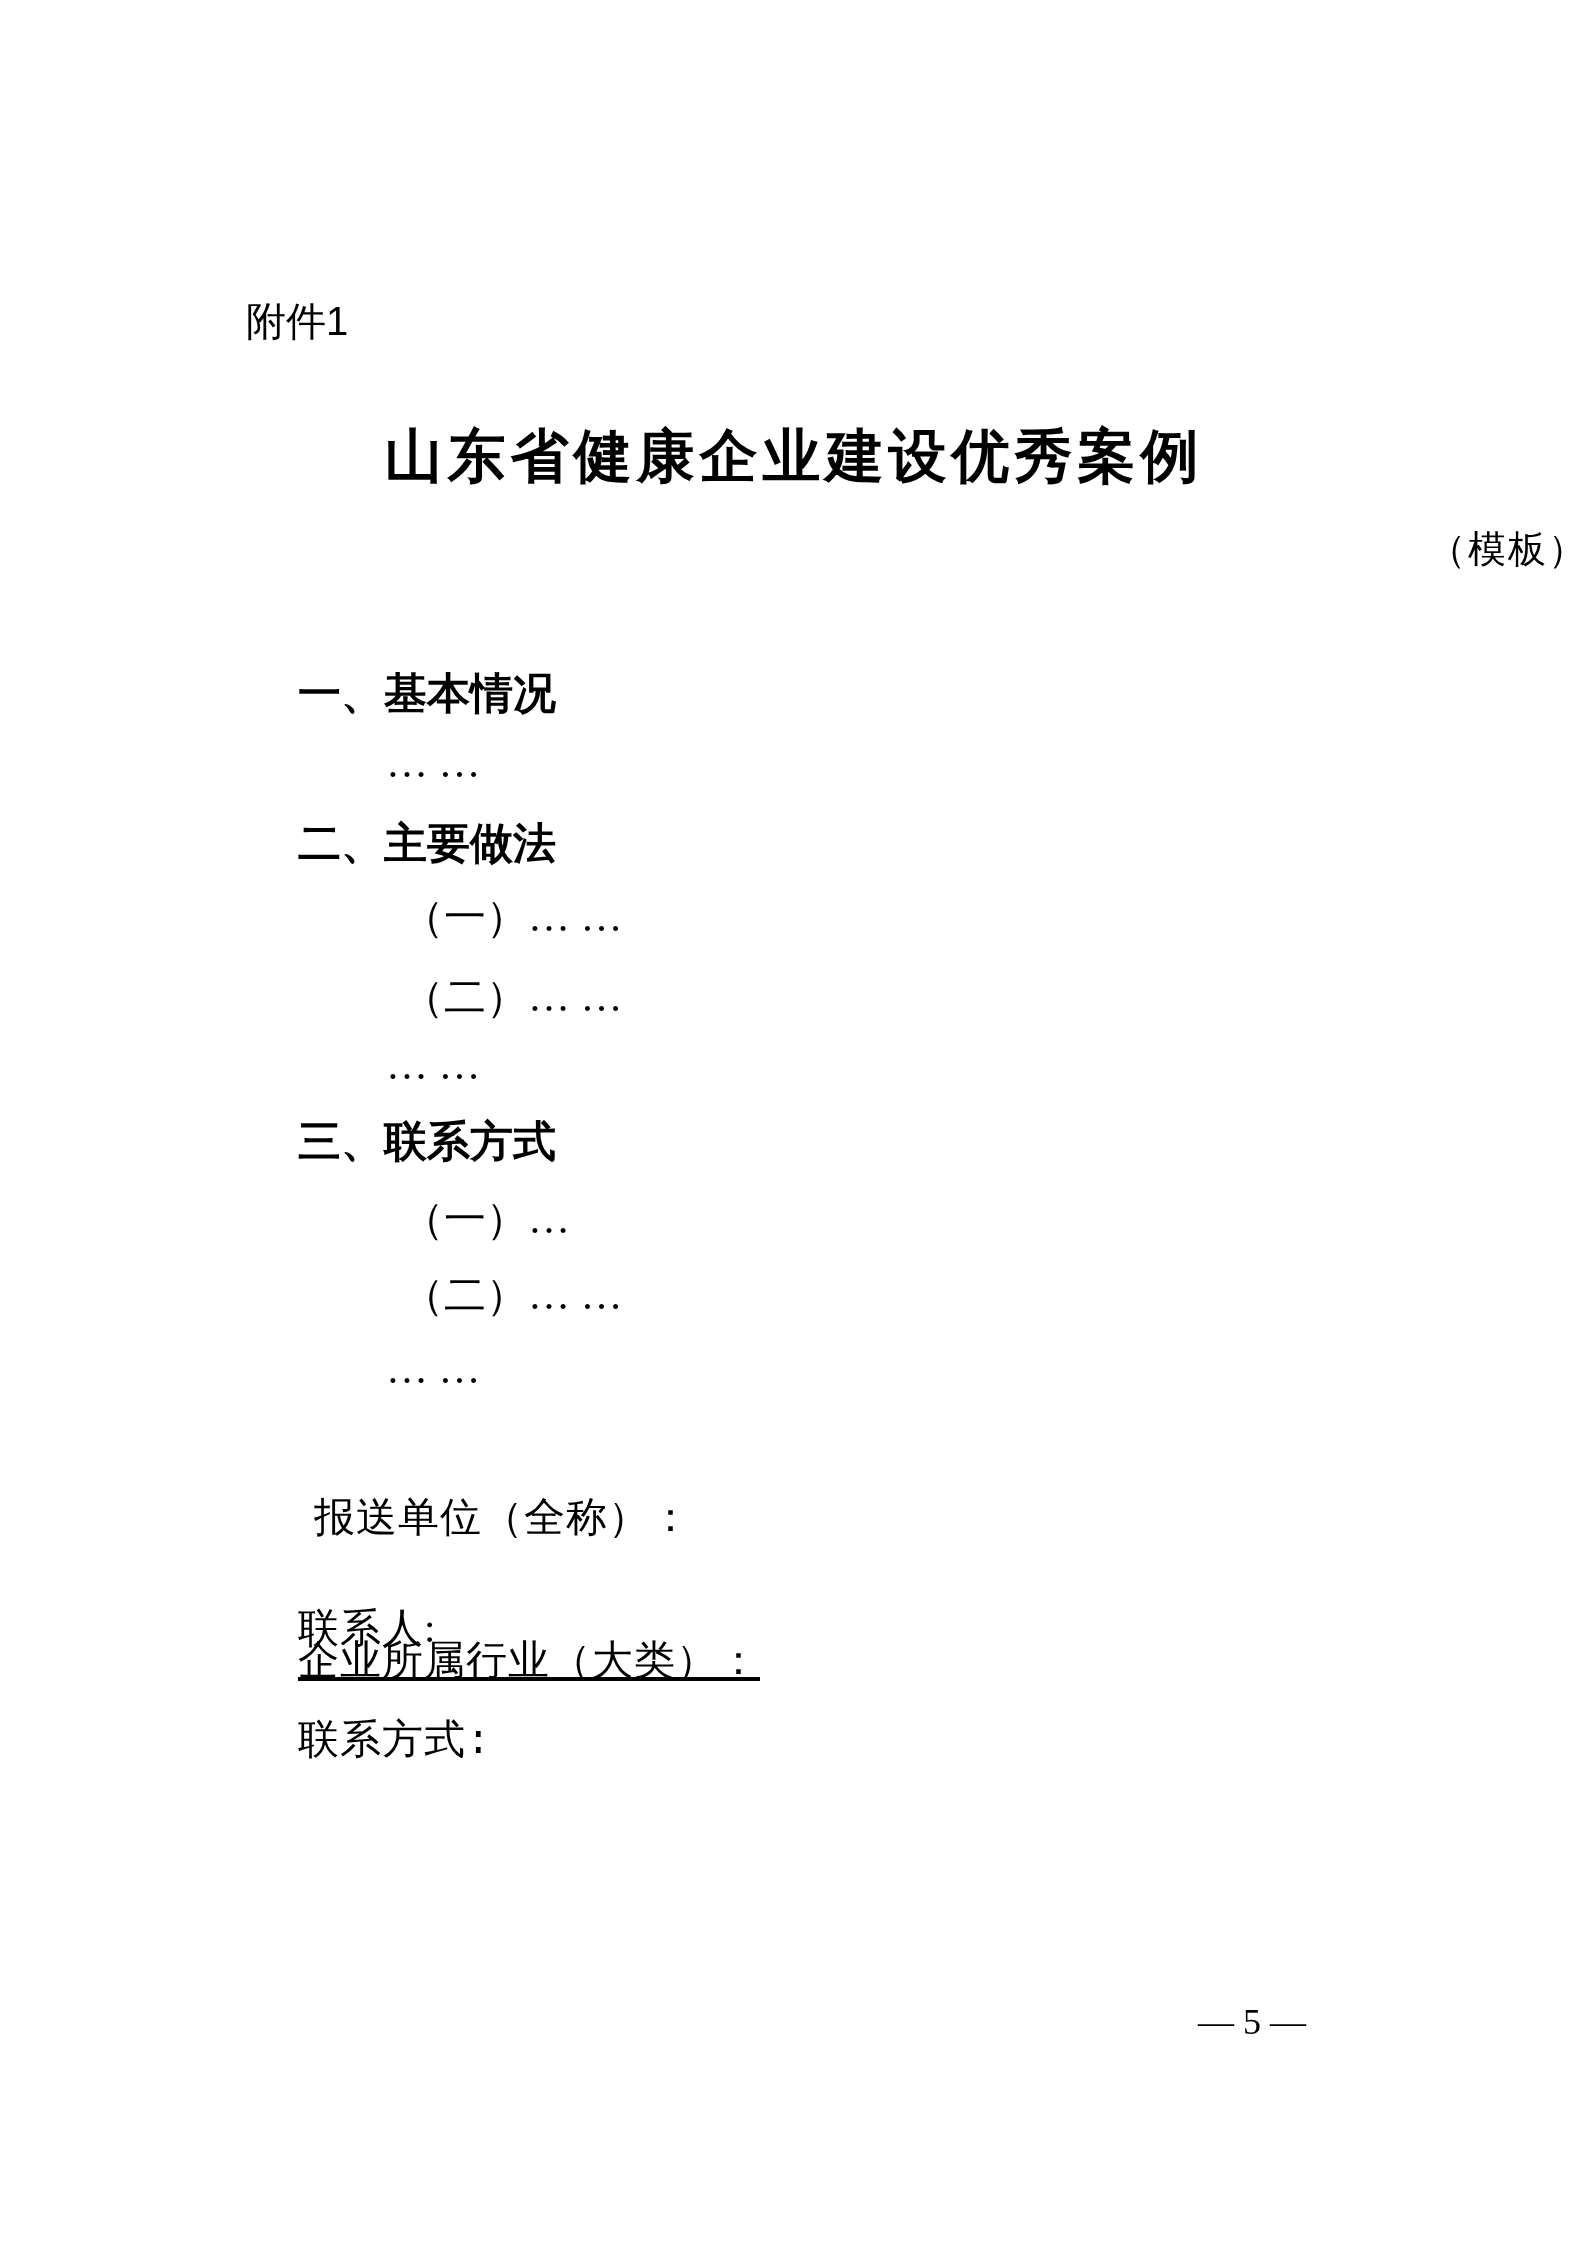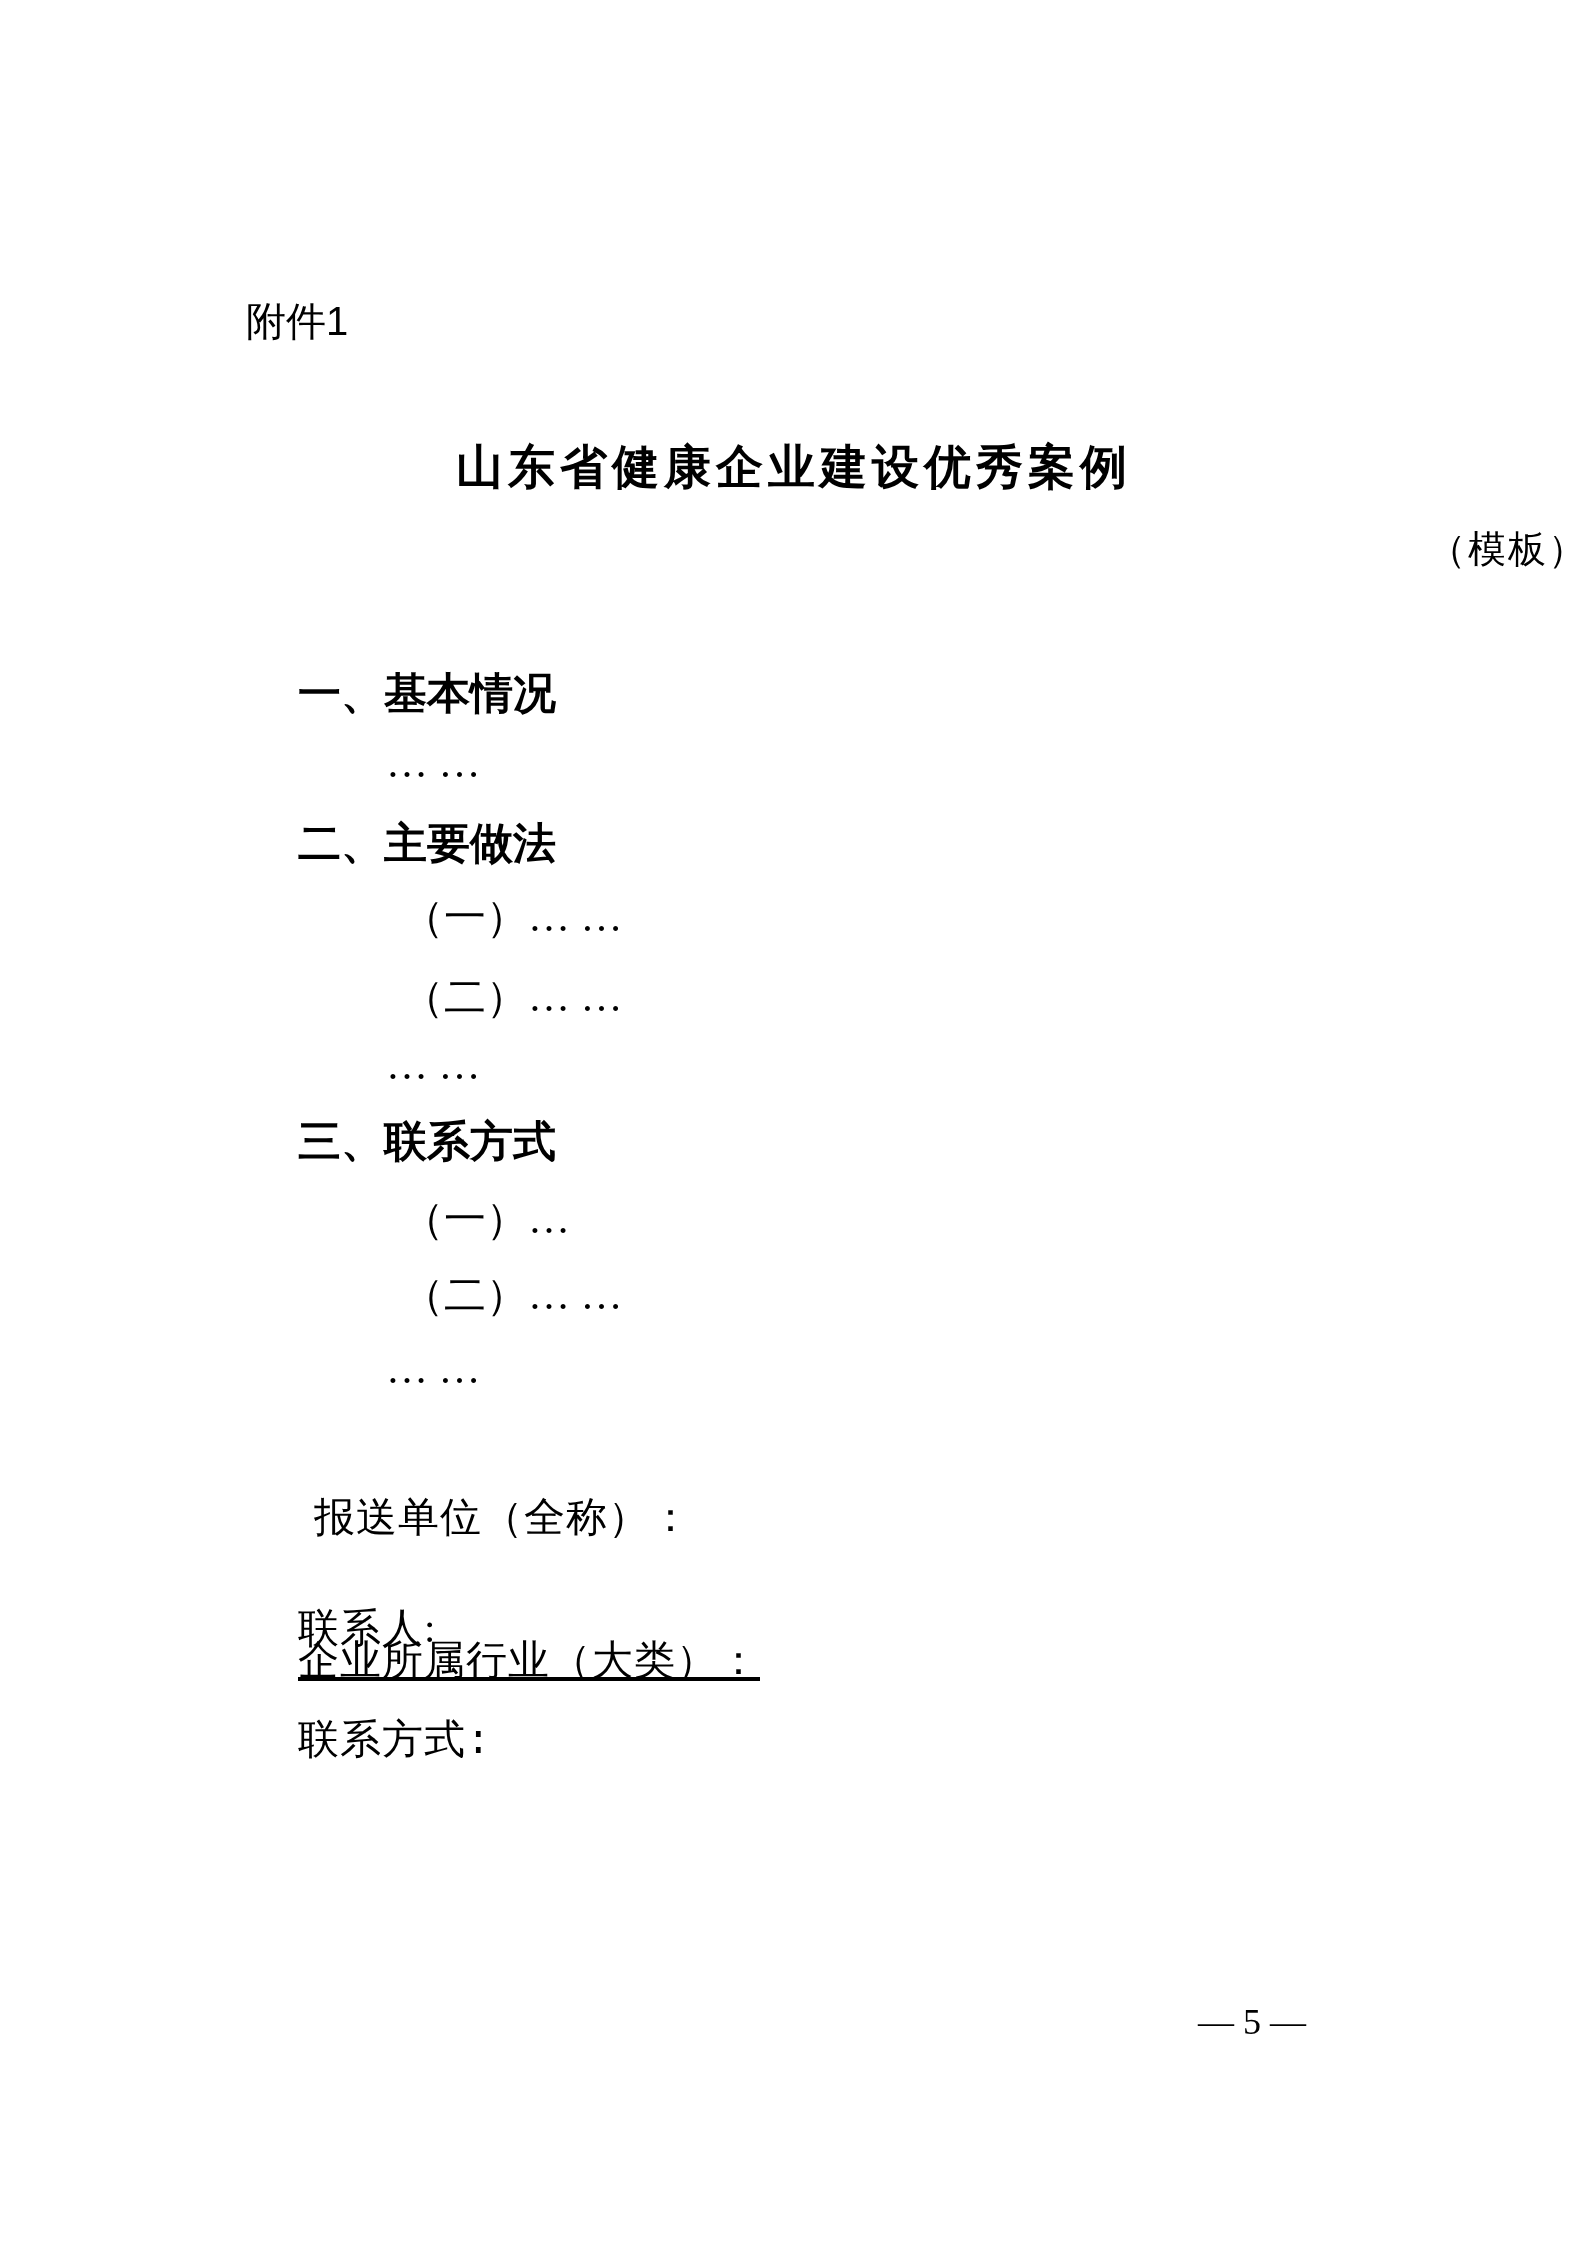--- a/index.html
+++ b/index.html
@@ -28,24 +28,24 @@
     top: 301px;
     font-family: "Liberation Sans", sans-serif;
     font-size: 40px;
     font-weight: 400;
     margin-left: 36px;
   }
   
   .title {
     left: 0;
     width: 100%;
-    top: 444px;
+    top: 428px;
     text-align: center;
     font-family: "Liberation Serif", serif;
-    font-size: 47px;
+    font-size: 58px;
     font-weight: 700;
     letter-spacing: 5px;
   }
   
   .subtitle {
     left: 0;
     width: 100%;
     top: 530px;
     text-align: right;
     font-size: 38px;

